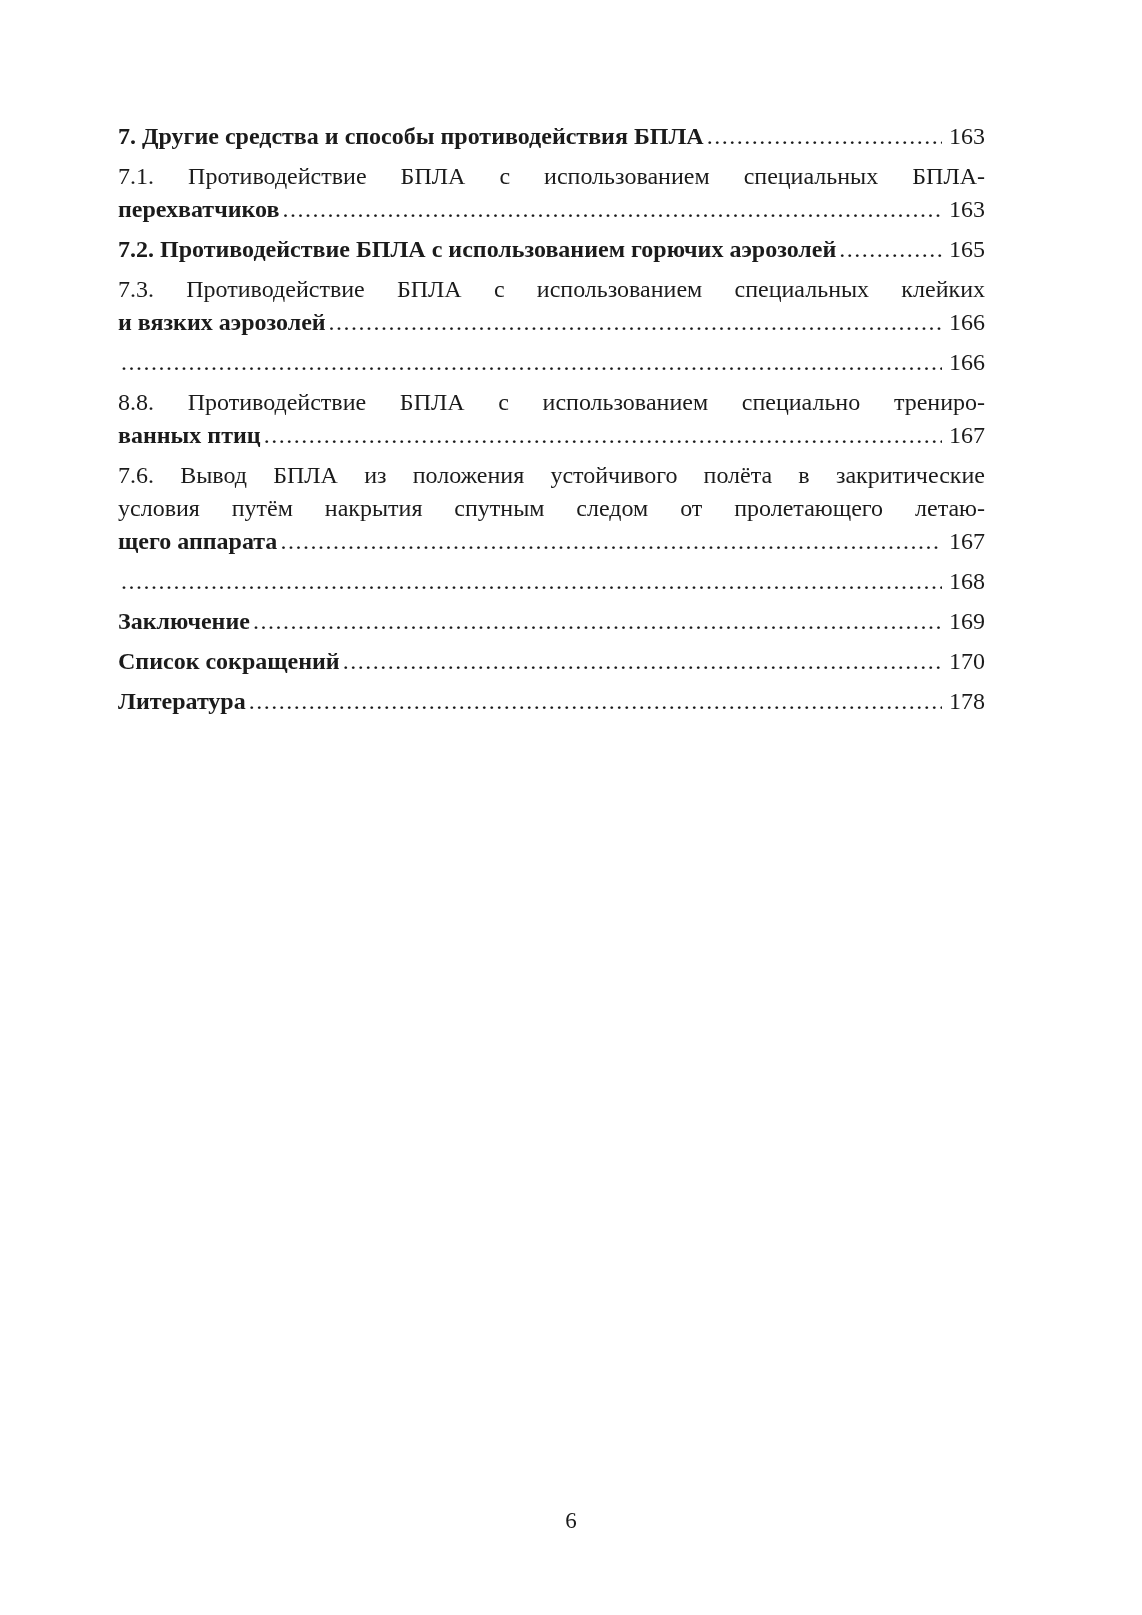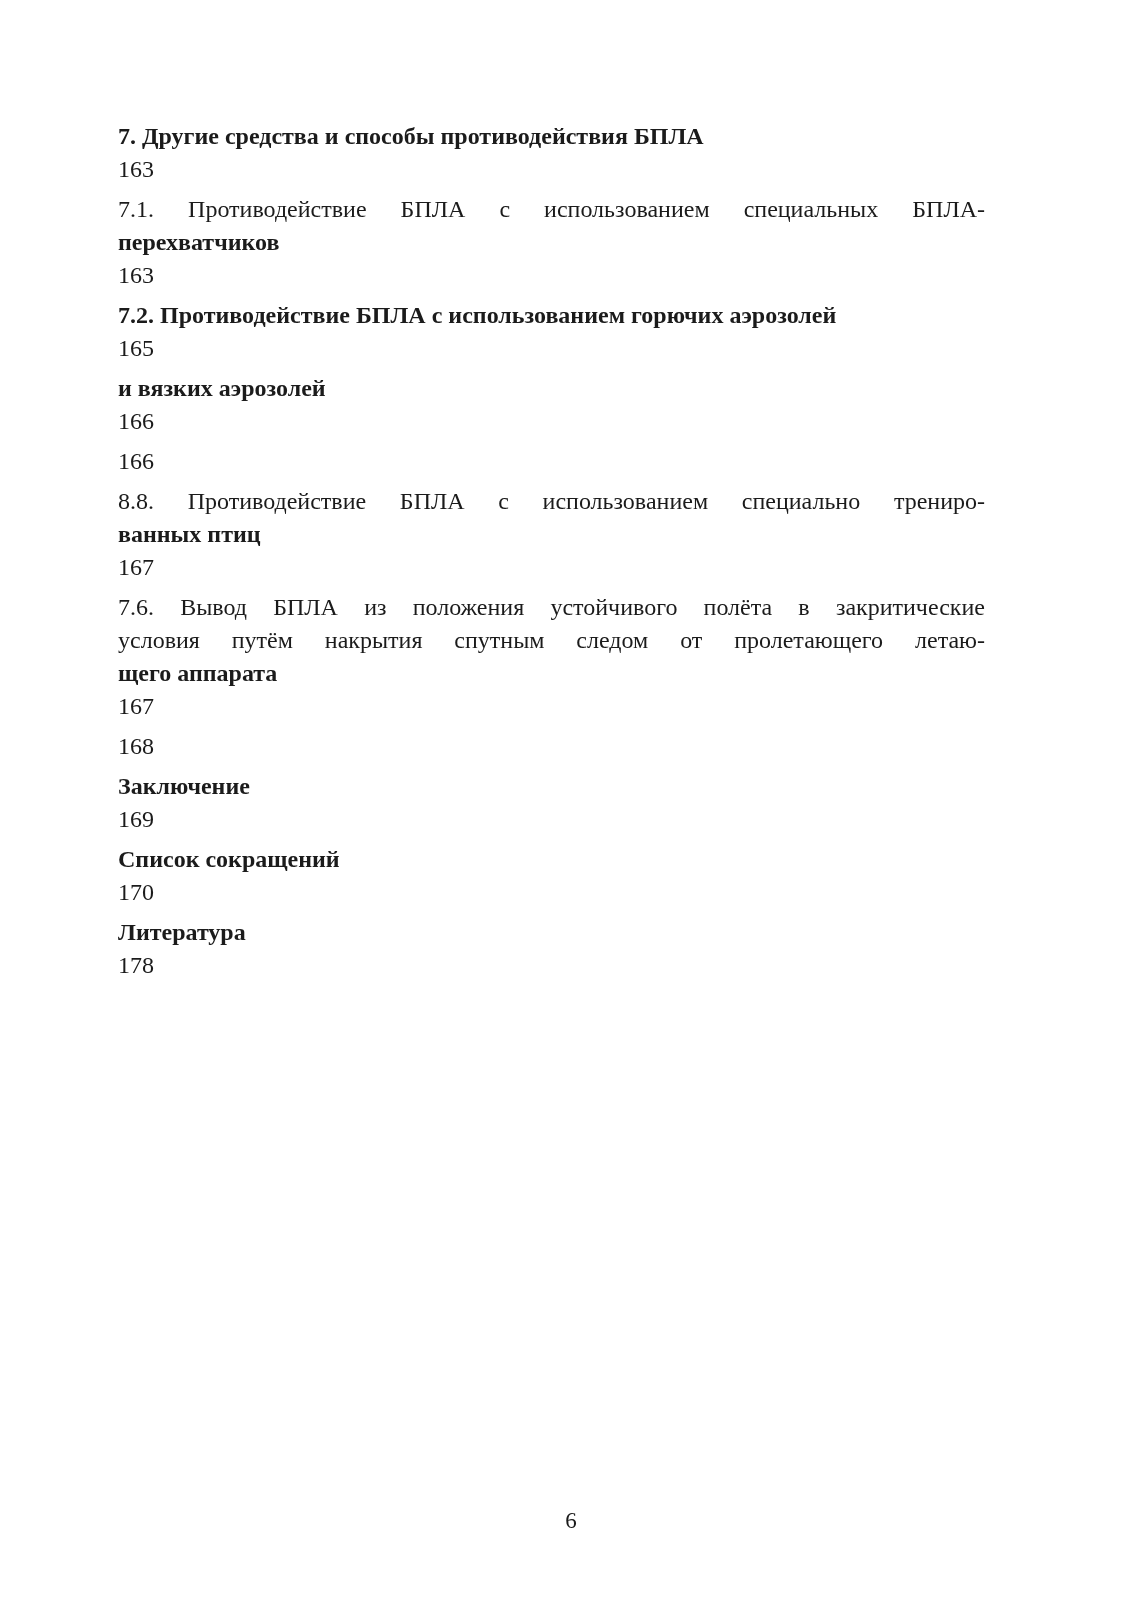--- a/index.html
+++ b/index.html
@@ -34,21 +34,20 @@
   .toc-body-line {
     text-align: justify;
     text-align-last: justify;
     text-justify: inter-word;
     width: 100%;
   }
   .toc-last-line {
     display: flex;
     align-items: flex-start;
     width: 100%;
-    flex-direction: column;
   }
   .toc-text {
     flex: 0 0 auto;
     white-space: nowrap;
     font-weight: bold;
   }
   .toc-leader {
     flex: 1 1 0;
     min-width: 0;
     overflow: hidden;
@@ -95,20 +94,21 @@
 
   <div class="toc-entry">
     <div class="toc-line toc-last-line">
       <span class="toc-text">7.2. Противодействие БПЛА с использованием горючих аэрозолей</span>
       <span class="toc-leader">........................................................................................................................................................</span>
       <span class="toc-page">165</span>
     </div>
   </div>
 
   <div class="toc-entry">
+    <div class="toc-line toc-body-line">7.3. Противодействие БПЛА с использованием специальных клейких</div>
         <div class="toc-line toc-last-line">
       <span class="toc-text">и вязких аэрозолей</span>
       <span class="toc-leader">........................................................................................................................................................</span>
       <span class="toc-page">166</span>
     </div>
   </div>
 
   <div class="toc-entry">
     <div class="toc-line toc-last-line">
       <span class="toc-leader">........................................................................................................................................................</span>

